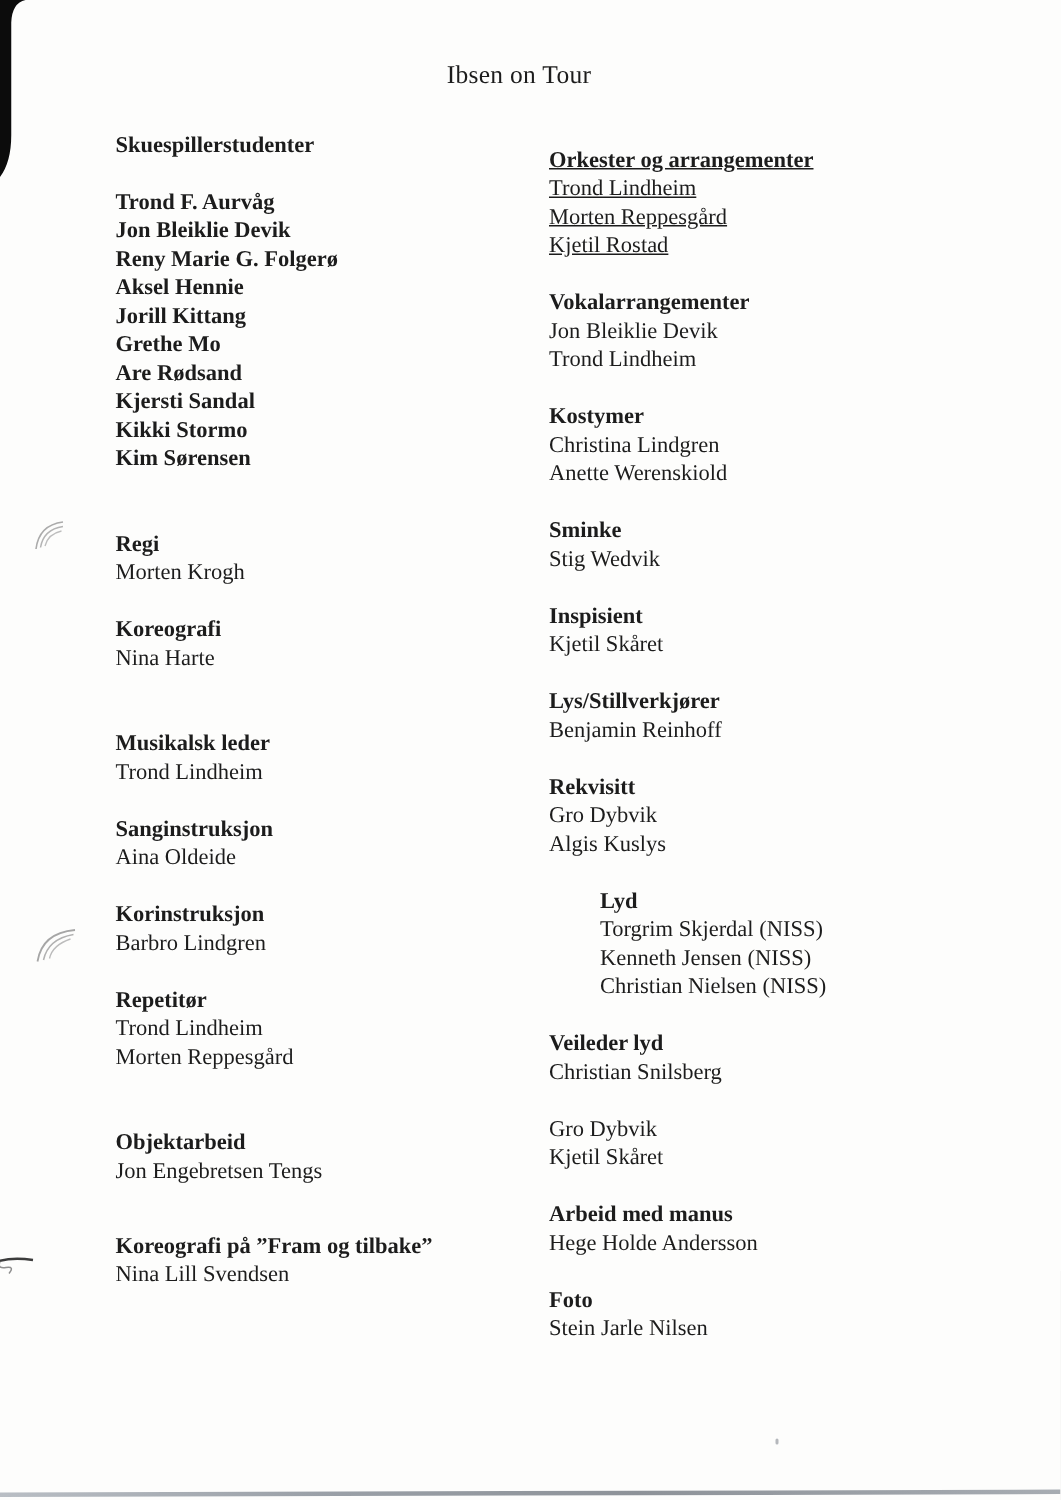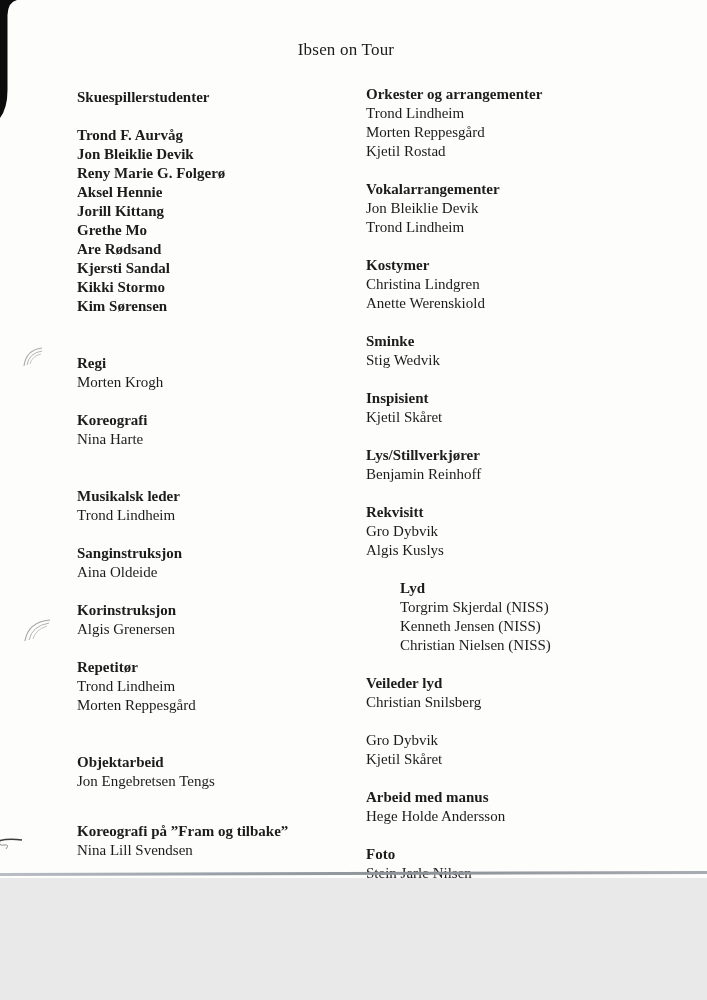--- a/index.html
+++ b/index.html
@@ -3,21 +3,21 @@
 <meta charset="utf-8">
 <style>
   html, body { margin: 0; padding: 0; }
   body {
     width: 707px; height: 1000px;
     background: #e9e9e9;
     font-family: "Liberation Serif", "DejaVu Serif", serif;
   }
   .page {
     position: relative;
-    width: 707px; height: 878px;
+    width: 707px; height: 1000px;
     background: #fdfdfc;
     overflow: hidden;
     color: #1c1c1c;
   }
   .title {
     position: absolute;
     top: 40px; left: 0; width: 692px;
     text-align: center;
     font-size: 17px;
     letter-spacing: 0.2px;
@@ -99,21 +99,21 @@
   <div class="section" style="margin-top: 19px;">
     <div class="heading">Sanginstruksjon</div>
     <div class="names">
           <div class="name">Aina Oldeide</div>
         </div>
   </div>
 
   <div class="section" style="margin-top: 19px;">
     <div class="heading">Korinstruksjon</div>
     <div class="names">
-          <div class="name">Algis Grenersen</div>
+          <div class="name">Barbro Lindgren</div>
         </div>
   </div>
 
   <div class="section" style="margin-top: 19px;">
     <div class="heading">Repetitør</div>
     <div class="names">
           <div class="name">Trond Lindheim</div>
           <div class="name">Morten Reppesgård</div>
         </div>
   </div>
@@ -126,21 +126,21 @@
   </div>
 
   <div class="section" style="margin-top: 31px;">
     <div class="heading">Koreografi på ”Fram og tilbake”</div>
     <div class="names">
           <div class="name">Nina Lill Svendsen</div>
         </div>
   </div>
 </div>
   <div class="col col-right" id="col-right">
-  <div class="section" style="margin-top: 0px;">
+  <div class="section" style="margin-top: 13px; text-decoration: underline;">
     <div class="heading">Orkester og arrangementer</div>
     <div class="names">
           <div class="name">Trond Lindheim</div>
           <div class="name">Morten Reppesgård</div>
           <div class="name">Kjetil Rostad</div>
         </div>
   </div>
 
   <div class="section" style="margin-top: 19px;">
     <div class="heading">Vokalarrangementer</div>

